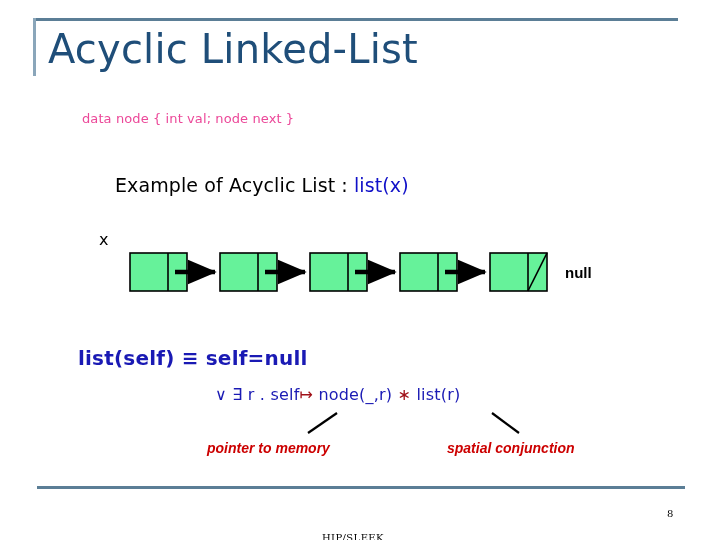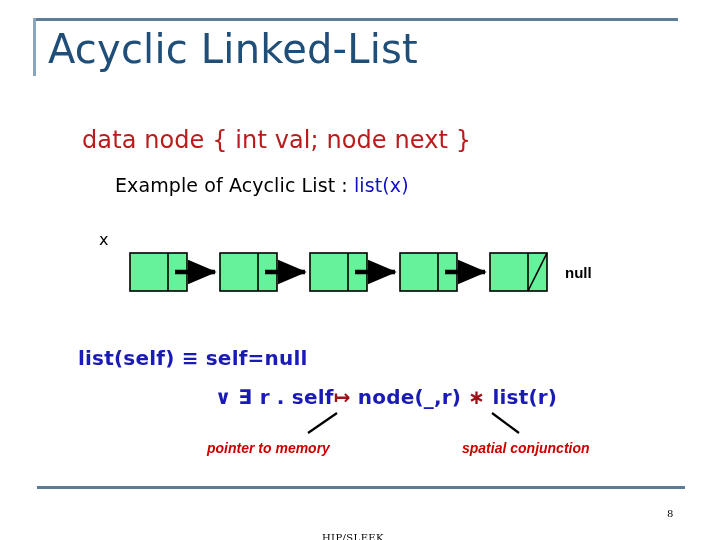--- a/index.html
+++ b/index.html
@@ -53,23 +53,23 @@
     font-weight: 400;
     letter-spacing: 0.2px;
     color: #1F4E79;
     white-space: nowrap;
   }
 
   
   .decl-line {
     position: absolute;
     left: 82px;
-    top: 126px;
-    font-size: 24px;
-    color: #b91c1c;
+    top: 111px;
+    font-size: 13px;
+    color: #ec4899;
     white-space: nowrap;
     letter-spacing: 0.1px;
   }
 
   .example-line {
     position: absolute;
     left: 115px;
     top: 174px;
     font-size: 19px;
     color: #000000;
@@ -118,43 +118,43 @@
     font-size: 20px;
     font-weight: 600;
     color: #1A1AB4;
     white-space: nowrap;
     letter-spacing: 0.2px;
   }
   .formula-2 {
     position: absolute;
     left: 215px;
     top: 385px;
-    font-size: 20px;
-    font-weight: 700;
+    font-size: 16px;
+    font-weight: 400;
     color: #1A1AB4;
     white-space: nowrap;
     letter-spacing: 0.2px;
   }
   .op-red {
     color: #A01018;
   }
 
   
   .callout {
     position: absolute;
     font-family: "Liberation Sans", sans-serif;
     font-weight: bold;
     font-style: italic;
     font-size: 14px;
     color: #CC0000;
     white-space: nowrap;
     text-align: center;
   }
   .callout-pointer { left: 207px; top: 440px; }
-  .callout-spatial { left: 462px; top: 440px; }
+  .callout-spatial { left: 447px; top: 440px; }
 
   
   .footer-rule {
     position: absolute;
     left: 37px;
     top: 486px;
     width: 648px;
     height: 3px;
     background: #5B7E96;
   }

